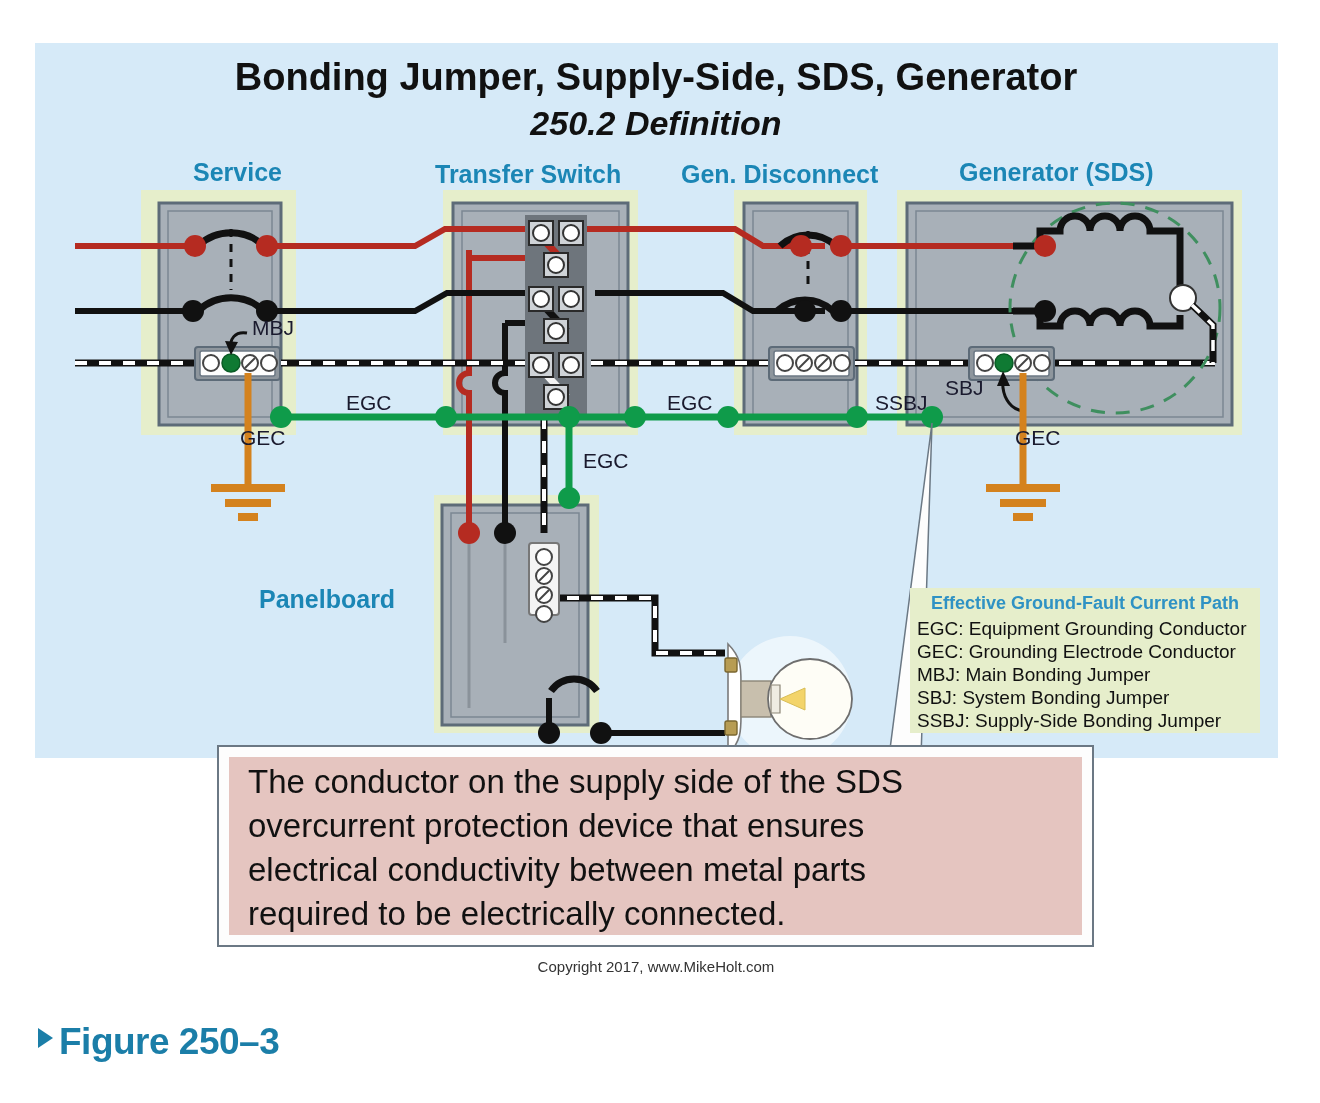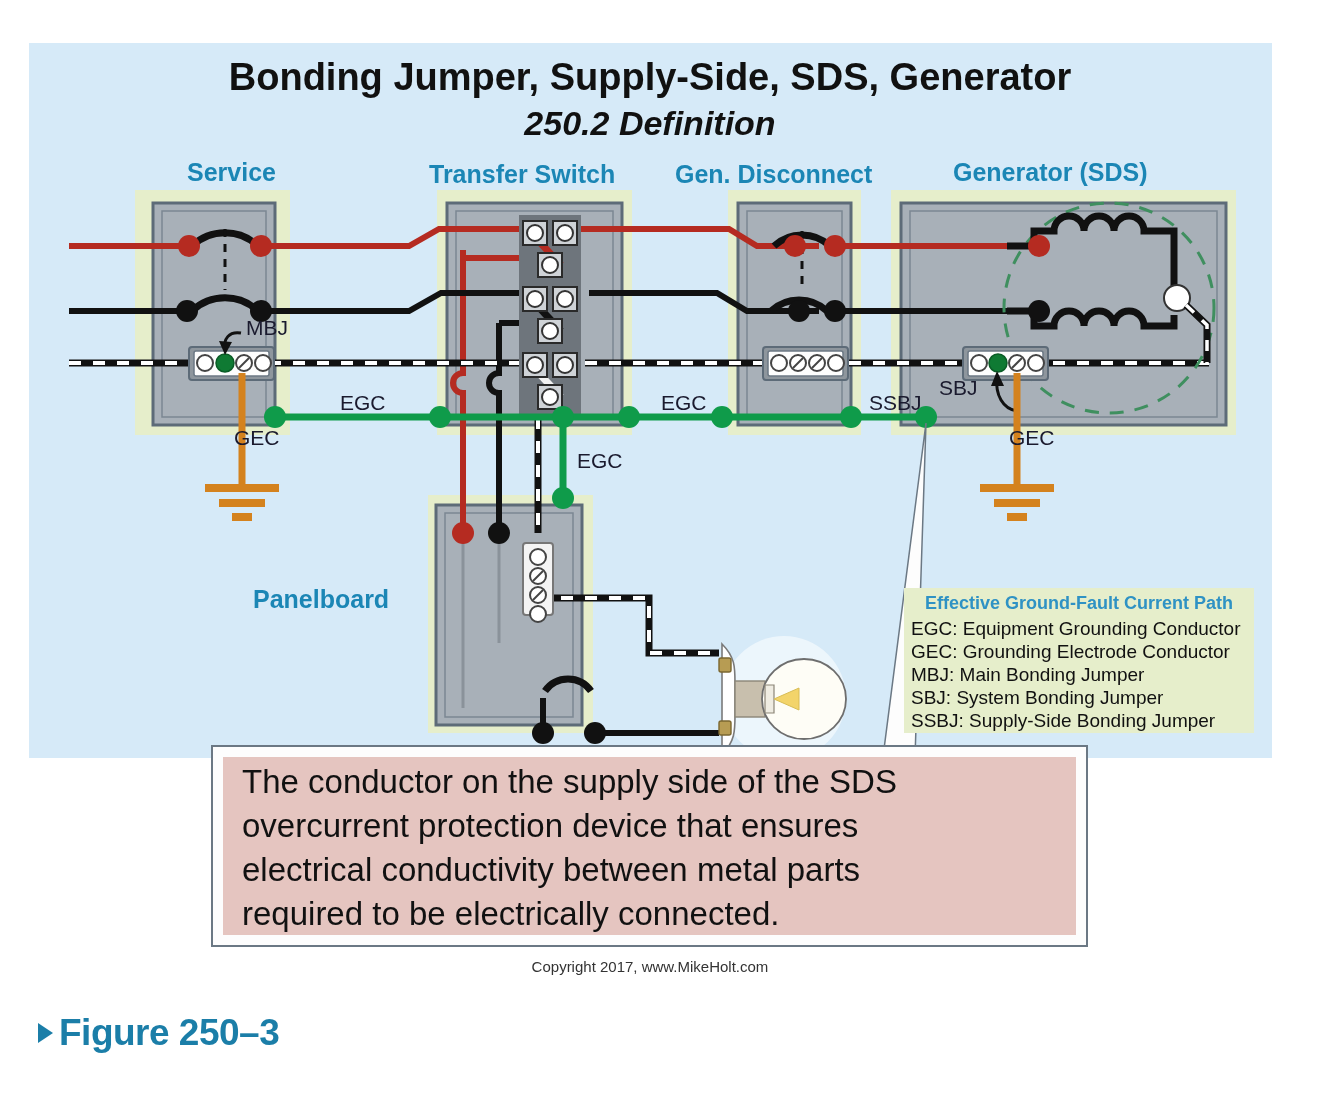--- a/index.html
+++ b/index.html
@@ -1,20 +1,20 @@
 <!DOCTYPE html>
 <html><head>
 <meta charset="utf-8">
 <style>
   html,body{margin:0;padding:0;background:#ffffff;}
   body{width:1320px;height:1103px;font-family:"Liberation Sans",sans-serif;position:relative;overflow:hidden;}
-  #figure-panel{position:absolute;left:29px;top:43px;width:1243px;height:715px;background:#d6eaf8;}
+  #figure-panel{position:absolute;left:35px;top:43px;width:1243px;height:715px;background:#d6eaf8;}
   #caption{position:absolute;left:38px;top:1012px;display:flex;align-items:center;gap:6px;}
   #caption .tri{width:0;height:0;border-left:15px solid #1b7ea8;border-top:10px solid transparent;border-bottom:10px solid transparent;}
-  #caption .txt{font-size:37px;font-weight:bold;color:#1b7ea8;letter-spacing:-0.5px;}
+  #caption .txt{font-size:37px;font-weight:bold;color:#1b7ea8;letter-spacing:-0.5px;margin-top:9px;}
   svg{position:absolute;left:0;top:0;}
   .ttl{font-family:"Liberation Sans",sans-serif;font-weight:bold;fill:#111;}
   .sub{font-family:"Liberation Sans",sans-serif;font-style:italic;font-weight:bold;fill:#111;}
   .hdg{font-family:"Liberation Sans",sans-serif;font-weight:bold;fill:#1b86b5;font-size:25px;}
   .lbl{font-family:"Liberation Sans",sans-serif;fill:#1a1a2e;font-size:21px;}
   .legttl{font-family:"Liberation Sans",sans-serif;fill:#2f92c4;font-size:18px;font-weight:bold;}
   .legit{font-family:"Liberation Sans",sans-serif;fill:#111;font-size:19px;}
   .deft{font-family:"Liberation Sans",sans-serif;fill:#111;font-size:33px;}
   .cpy{font-family:"Liberation Sans",sans-serif;fill:#333;font-size:15px;}
 </style>

